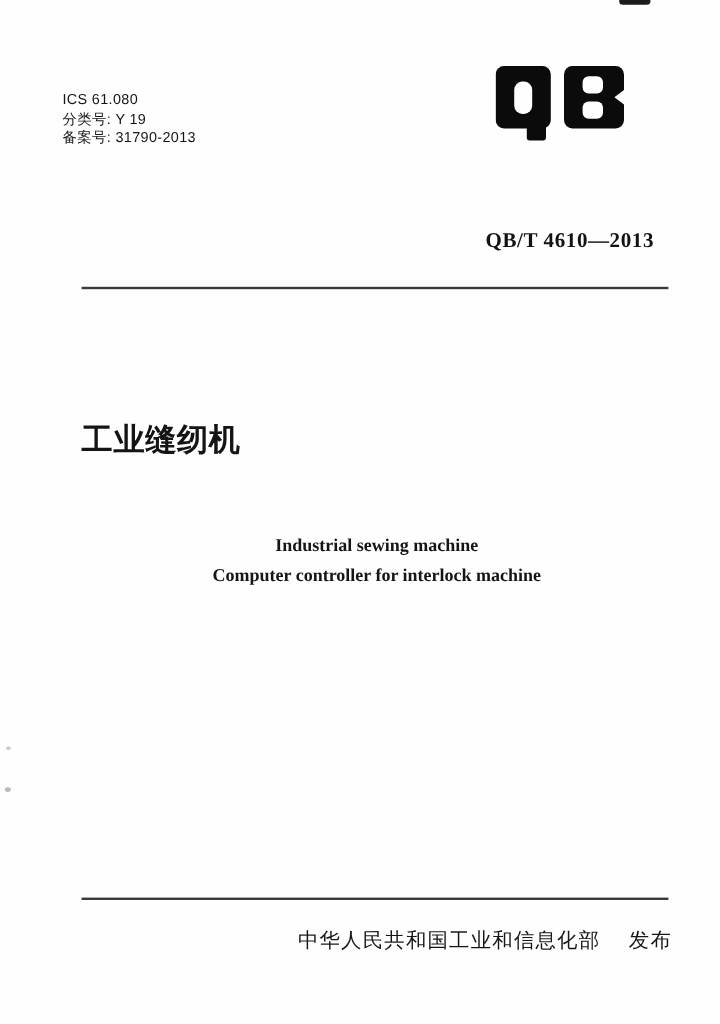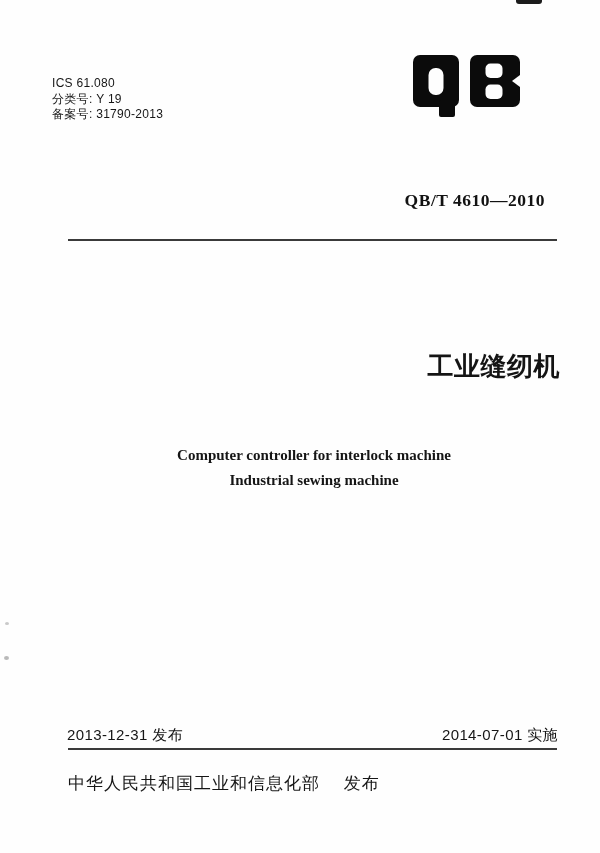--- a/index.html
+++ b/index.html
@@ -67,21 +67,21 @@
     background: #3a3a3a;
   }
   .rule-top { top: 239px; }
   .rule-bottom { top: 748px; }
 
   
   .title-cn {
     position: absolute;
     left: 68px; top: 348px;
     width: 492px;
-    text-align: right;
+    text-align: left;
     font-size: 26px;
     font-weight: 600;
     line-height: 36px;
     letter-spacing: 0.5px;
     color: #141414;
   }
 
   
   .title-en {
     position: absolute;
@@ -106,21 +106,21 @@
     font-weight: 500;
     letter-spacing: 0.4px;
     color: #161616;
   }
 
   
   .publisher-row {
     position: absolute;
     left: 68px; top: 772px;
     width: 492px;
-    text-align: left;
+    text-align: right;
     font-size: 17px;
     font-weight: 500;
     letter-spacing: 1px;
     color: #161616;
     white-space: nowrap;
   }
   .publisher-row .action { margin-left: 18px; }
 
   
   .artifact-top {
@@ -155,37 +155,33 @@
     <rect x="15.5" y="14" width="15" height="27" rx="7" fill="#fefefe"></rect>
     <rect x="26" y="46" width="16" height="17" rx="2" fill="#0b0b0b"></rect>
 
     <rect x="57" y="1" width="50" height="52" rx="7" fill="#0b0b0b"></rect>
     <rect x="72.5" y="9.5" width="17" height="14.5" rx="5" fill="#fefefe"></rect>
     <rect x="72.5" y="30.5" width="17" height="14.5" rx="5" fill="#fefefe"></rect>
     <polygon points="107,21 99,27 107,33" fill="#fefefe"></polygon>
   </svg>
 
 
-  <div class="standard-number">QB/T 4610—2010</div>
+  <div class="standard-number">QB/T 4610—2013</div>
 
   <div class="rule rule-top"></div>
 
   <div class="title-cn">
     <div>工业缝纫机</div>
   </div>
 
   <div class="title-en">
+    <div>Industrial sewing machine</div>
     <div>Computer controller for interlock machine</div>
-    <div>Industrial sewing machine</div>
   </div>
 
-  <div class="dates-row">
-    <span>2013-12-31 发布</span>
-    <span>2014-07-01 实施</span>
-  </div>
 
   <div class="rule rule-bottom"></div>
 
   <div class="publisher-row">
     <span>中华人民共和国工业和信息化部</span>
     <span class="action">发布</span>
   </div>
 
 </div>
 

